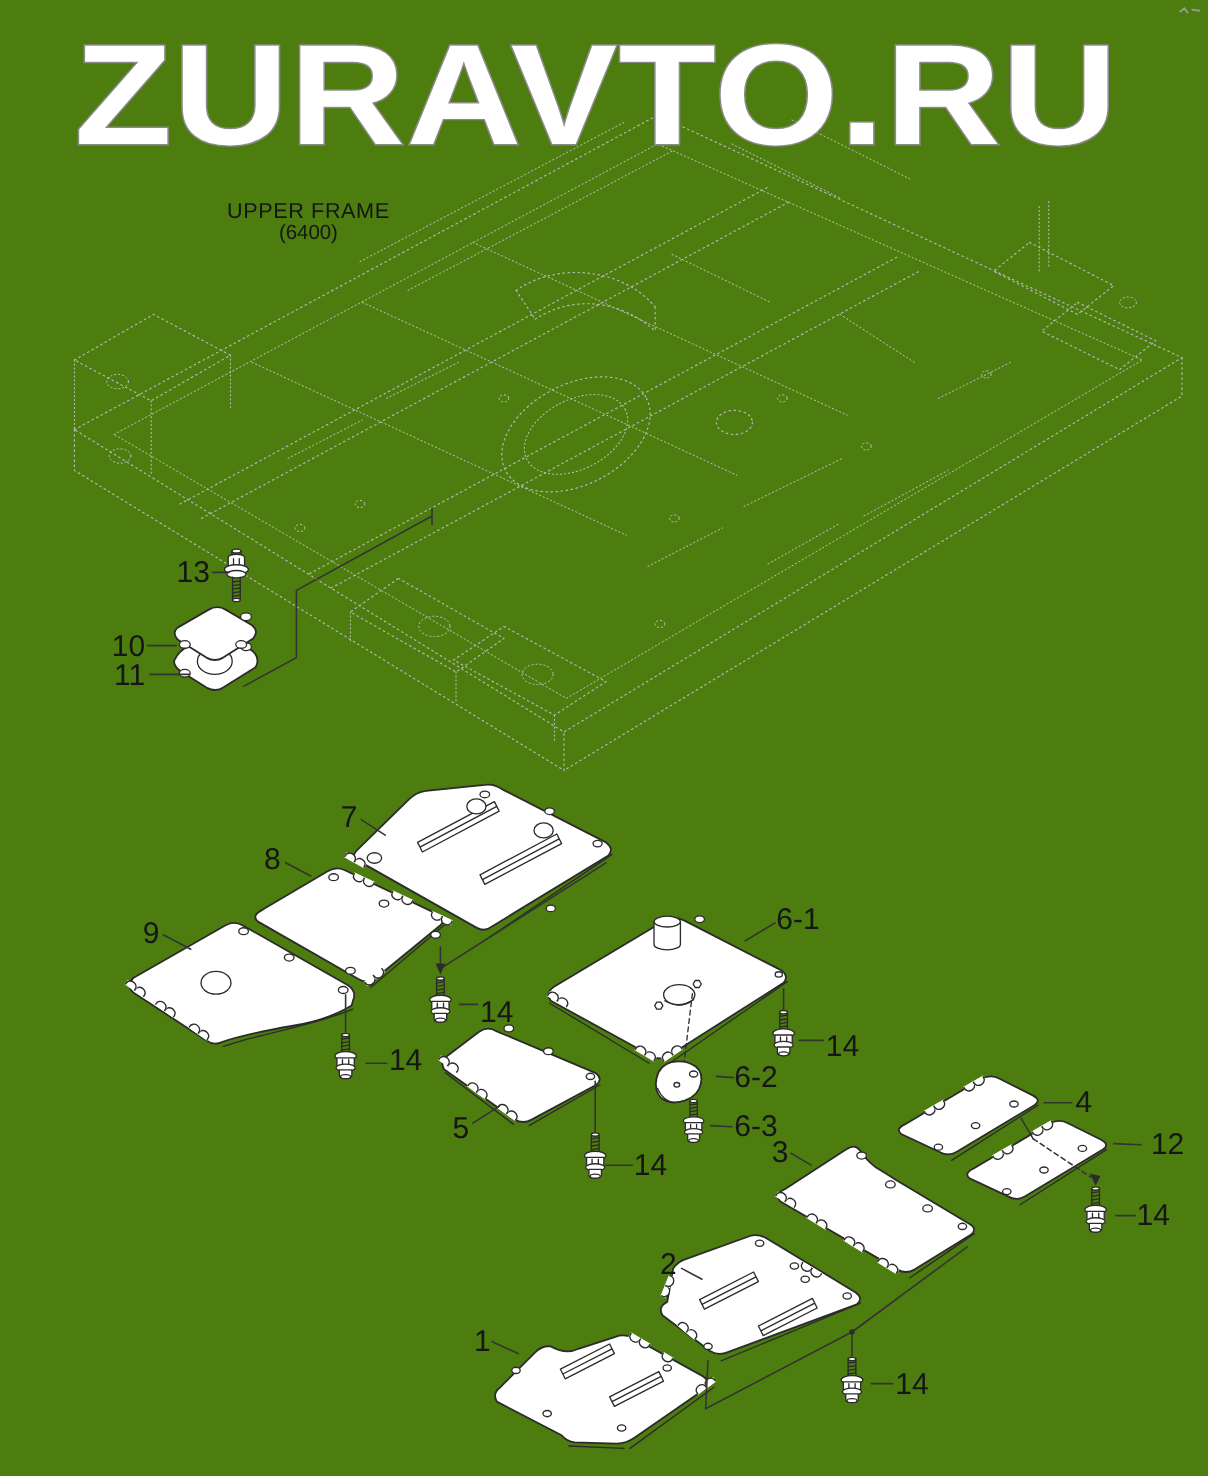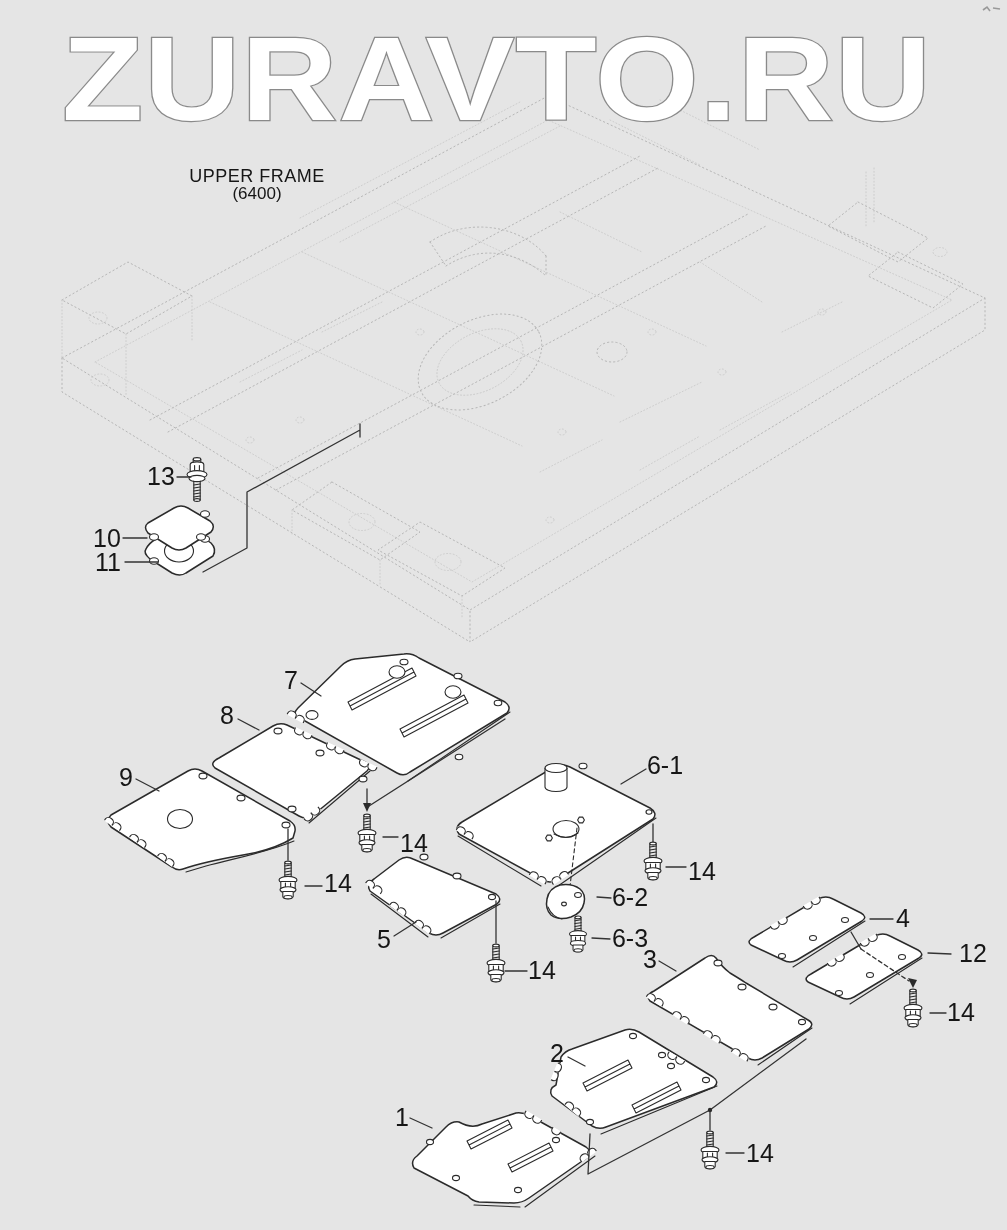--- a/index.html
+++ b/index.html
@@ -1,16 +1,16 @@
 <!DOCTYPE html>
 <html><head>
 <meta charset="utf-8">
 <style>
   html,body{margin:0;padding:0;background:#fff;}
-  .page{position:relative;width:1007px;height:1230px;background:#e5e5e5;overflow:hidden;
+  .page{position:relative;width:1007px;height:1230px;background:#4d7c0f;overflow:hidden;
         font-family:"Liberation Sans",sans-serif;}
   svg{position:absolute;left:0;top:0;}
   .wf{stroke:#b6b6b6;fill:none;stroke-width:1;stroke-dasharray:1.3 2.9;stroke-linecap:round;}
   .wf2{stroke:#c6c6c6;fill:none;stroke-width:.8;stroke-dasharray:1 2.3;stroke-linecap:round;}
   .pl{fill:#fff;stroke:#2b2b2b;stroke-width:1.5;stroke-linejoin:round;}
   .tn{fill:none;stroke:#2b2b2b;stroke-width:1.1;stroke-linecap:round;stroke-linejoin:round;}
   .tnf{fill:#fff;stroke:#2b2b2b;stroke-width:1.1;stroke-linejoin:round;}
   .hole{fill:#fff;stroke:#2b2b2b;stroke-width:1.1;}
   .ld{fill:none;stroke:#333;stroke-width:1.3;stroke-linecap:round;stroke-linejoin:round;}
   .dash{stroke-dasharray:4 3;}

